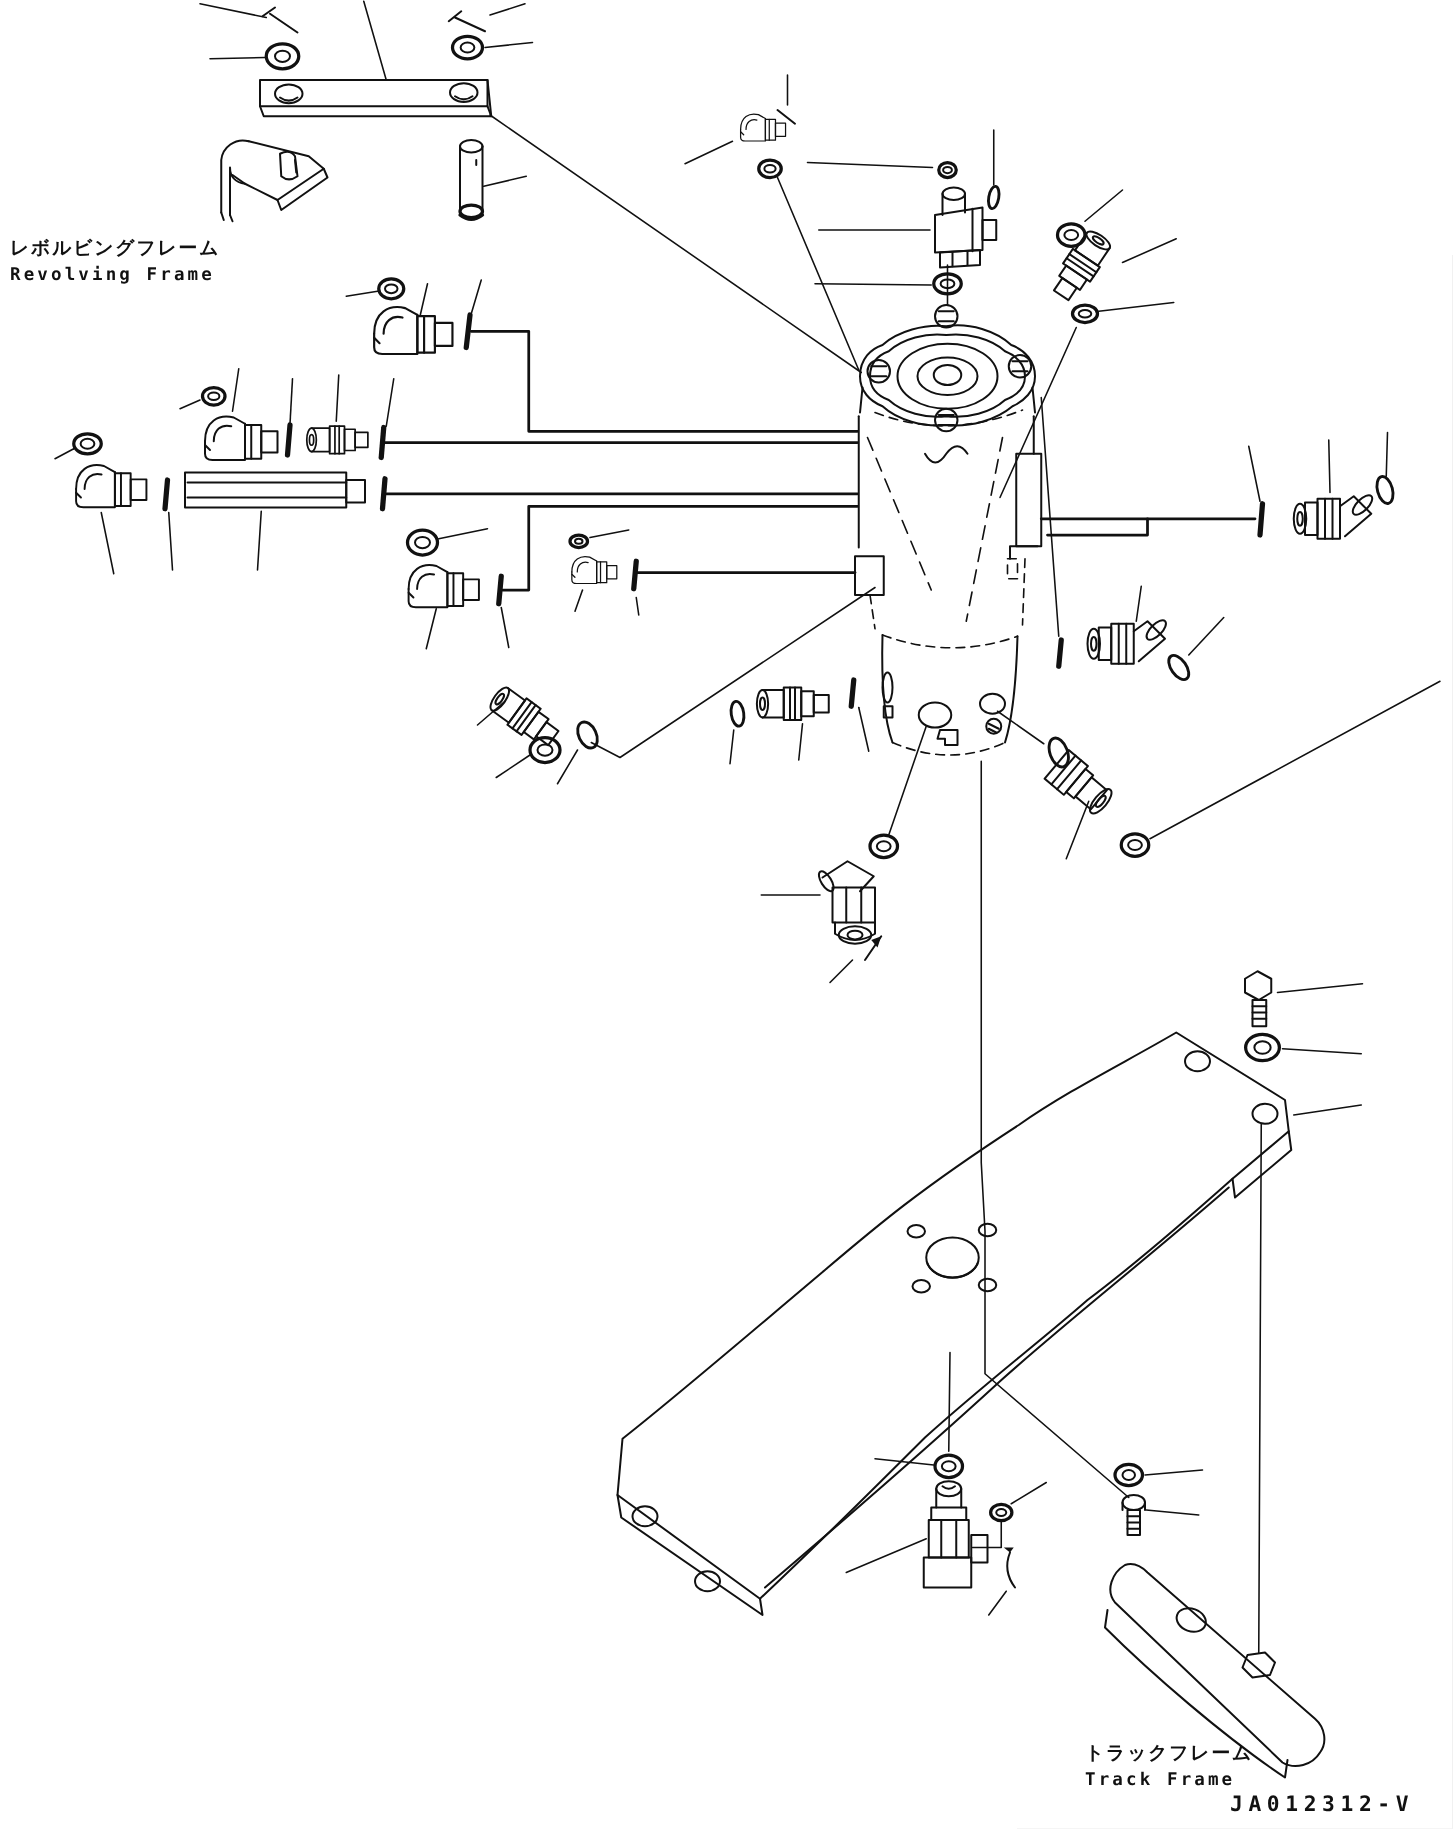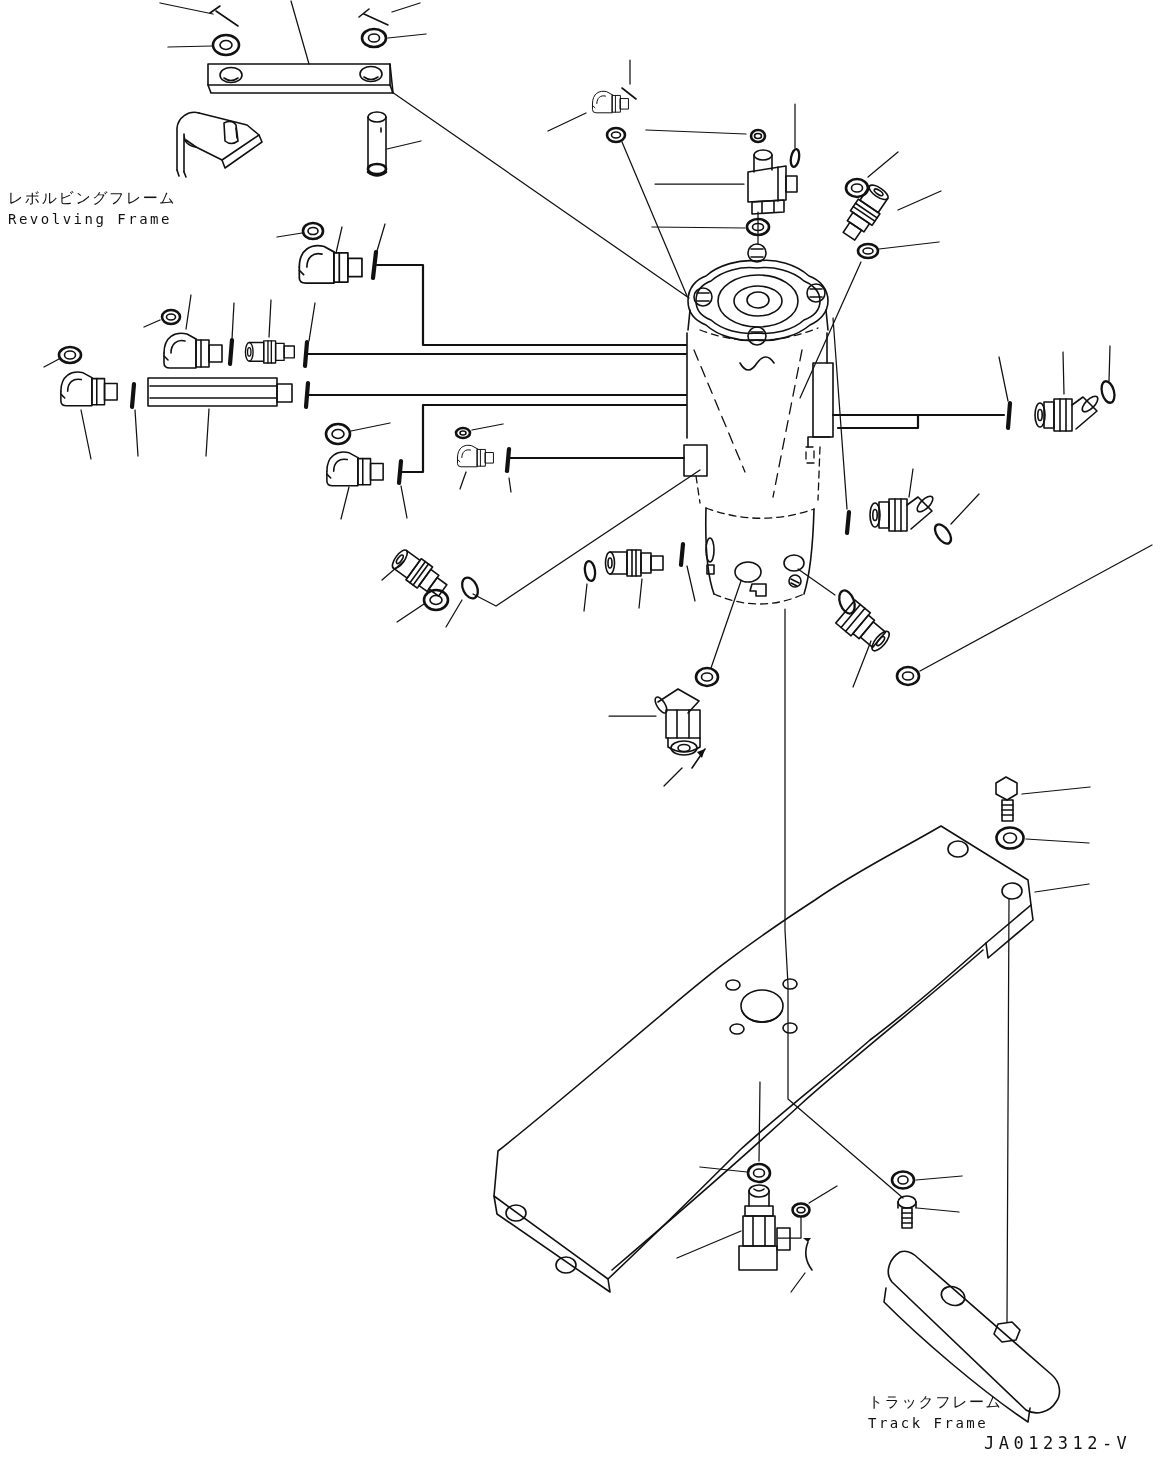--- a/index.html
+++ b/index.html
@@ -1,17 +1,17 @@
 <!DOCTYPE html>
 <html><head>
 <meta charset="utf-8">
 <style>
   html,body{margin:0;padding:0;background:#e8e8e8;}
   .page{width:1162px;height:1463px;background:#ffffff;position:relative;margin:0 auto;overflow:hidden;
-        font-family:"DejaVu Sans",sans-serif;}
+        font-family:"DejaVu Sans",sans-serif;font-weight:bold;}
   svg{position:absolute;left:0;top:0;}
   svg *{stroke:#111;fill:none;stroke-width:1.6;stroke-linecap:round;stroke-linejoin:round;}
   .ld{stroke-width:1.25;}
   .cn{stroke-width:2.2;}
   .tick{stroke-width:4.2;}
   .thin{stroke-width:2.3;}
   .bold{stroke-width:2.6;}
   .dsh{stroke-dasharray:7 5;stroke-width:1.3;}
   .dsh2{stroke-dasharray:11 7;stroke-width:1.3;}
   .fillb{fill:#111;stroke:none;}

